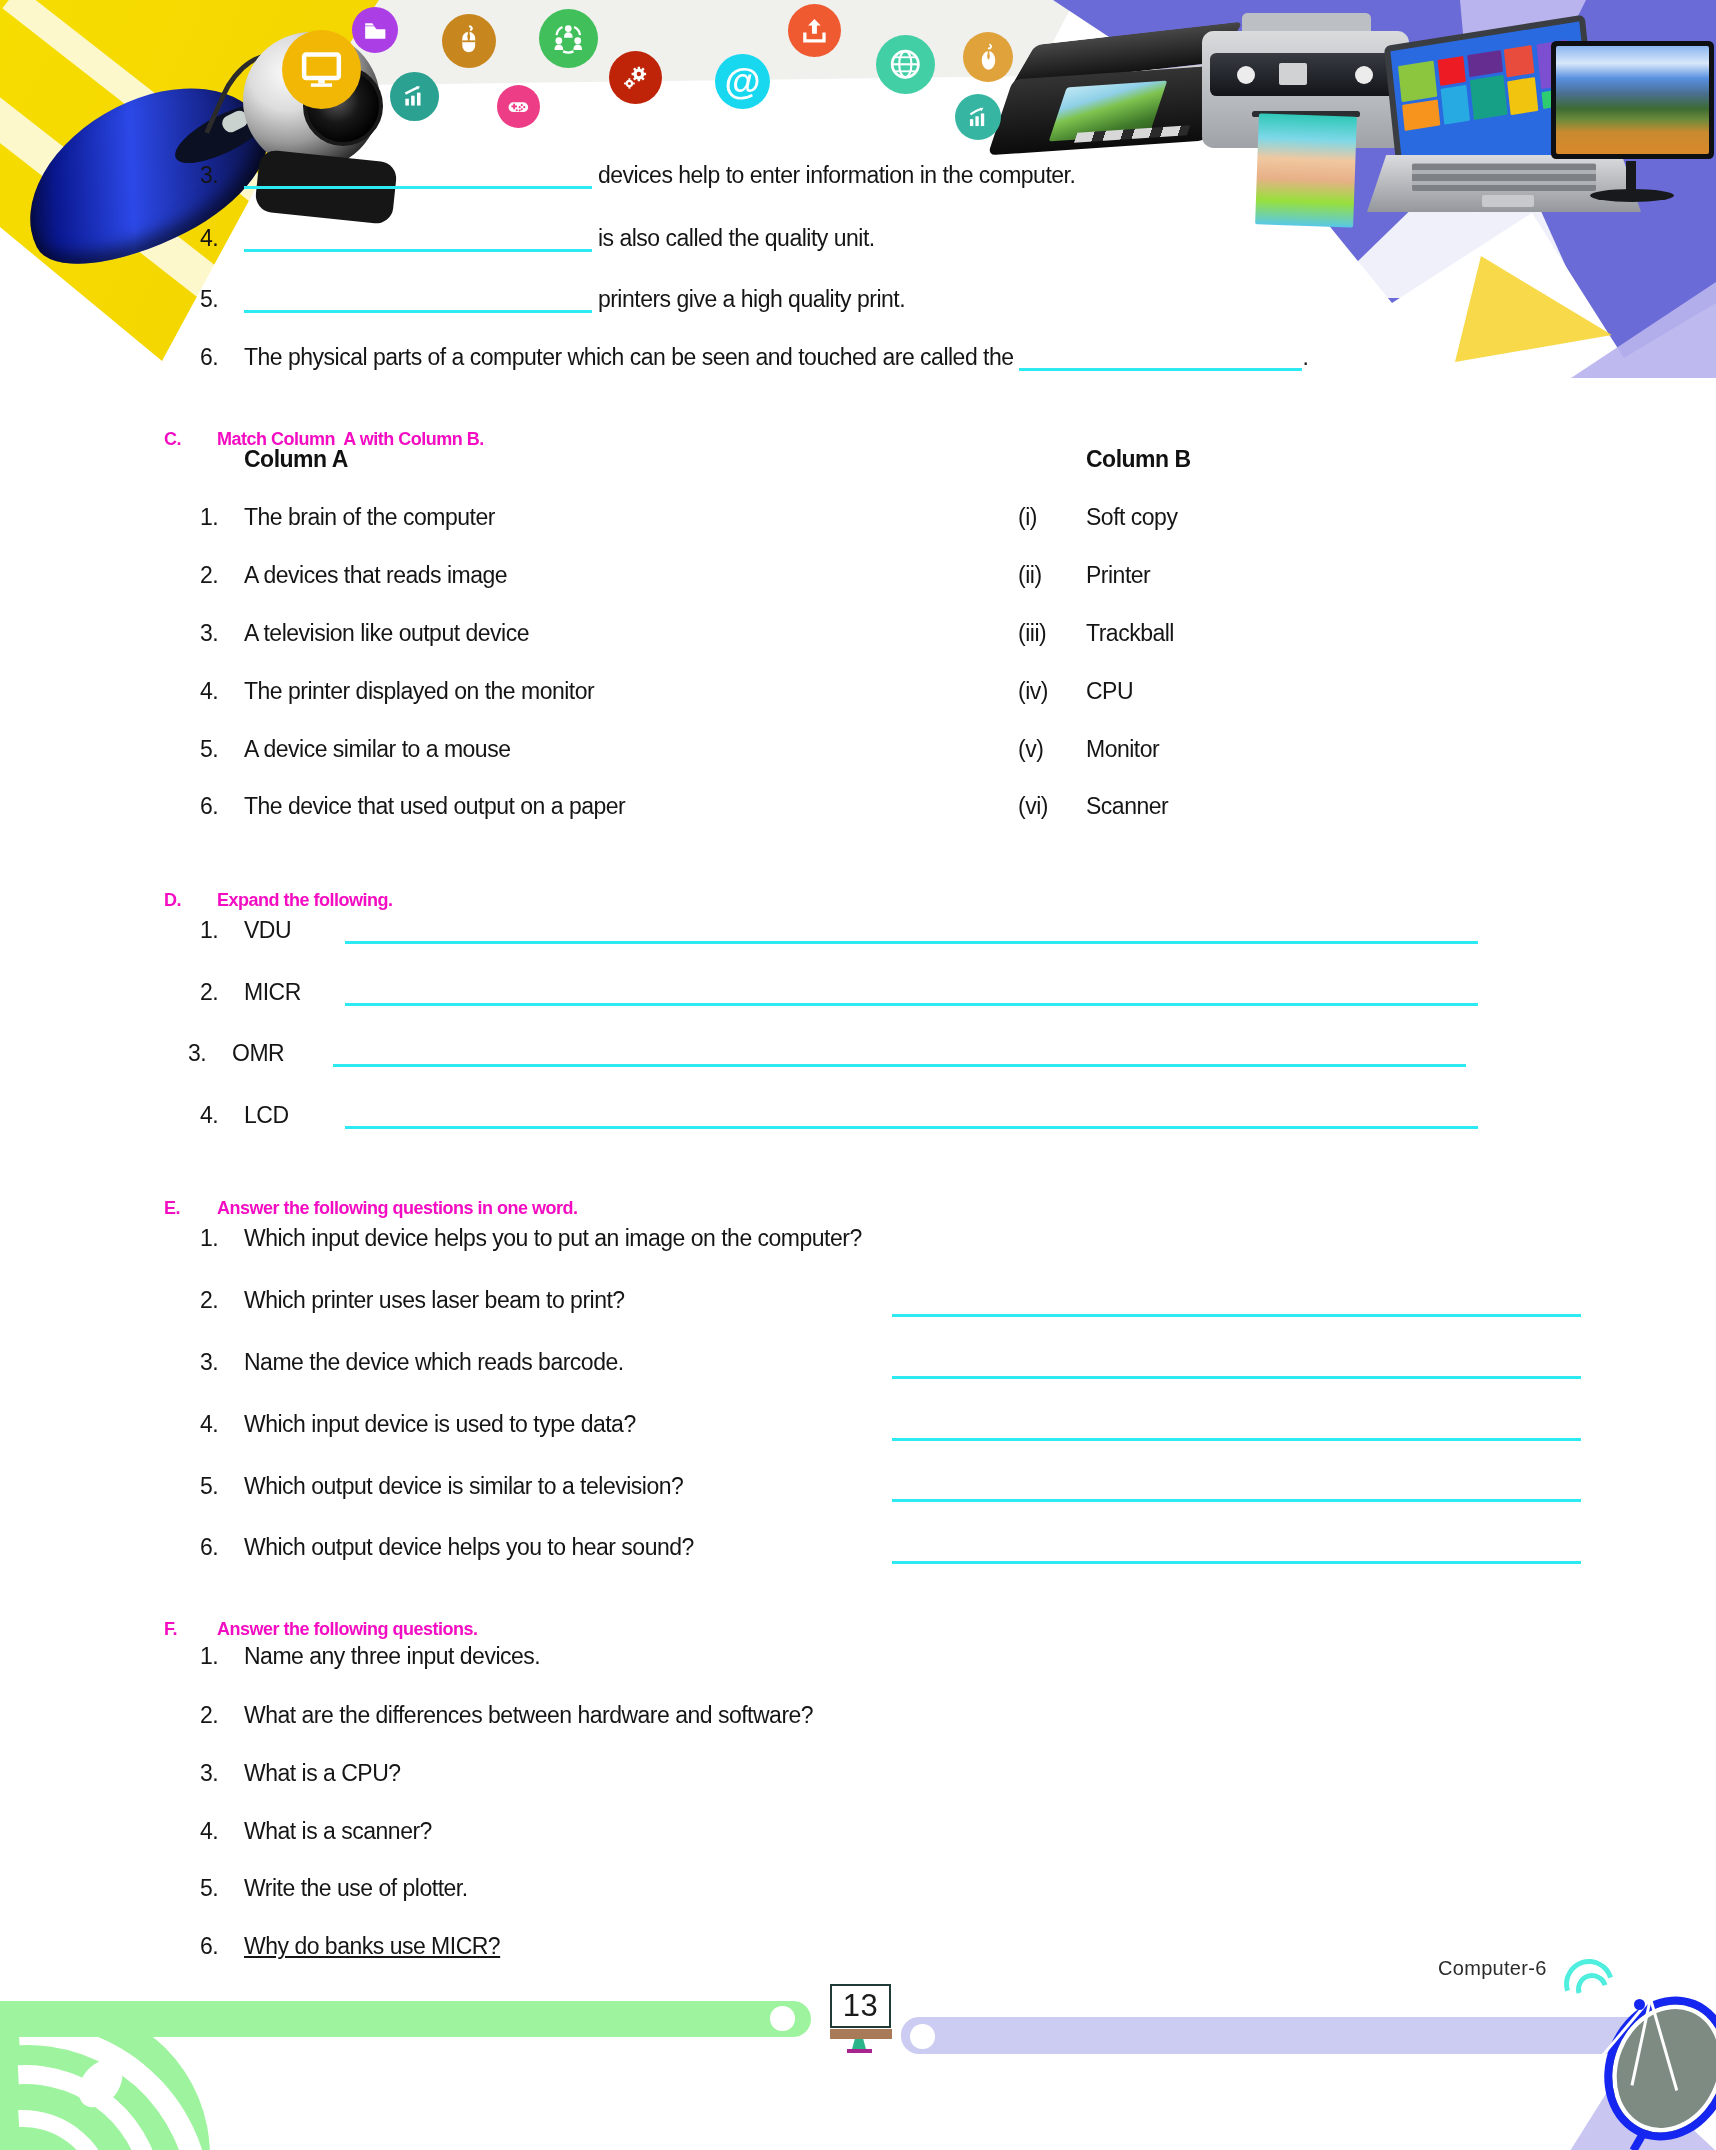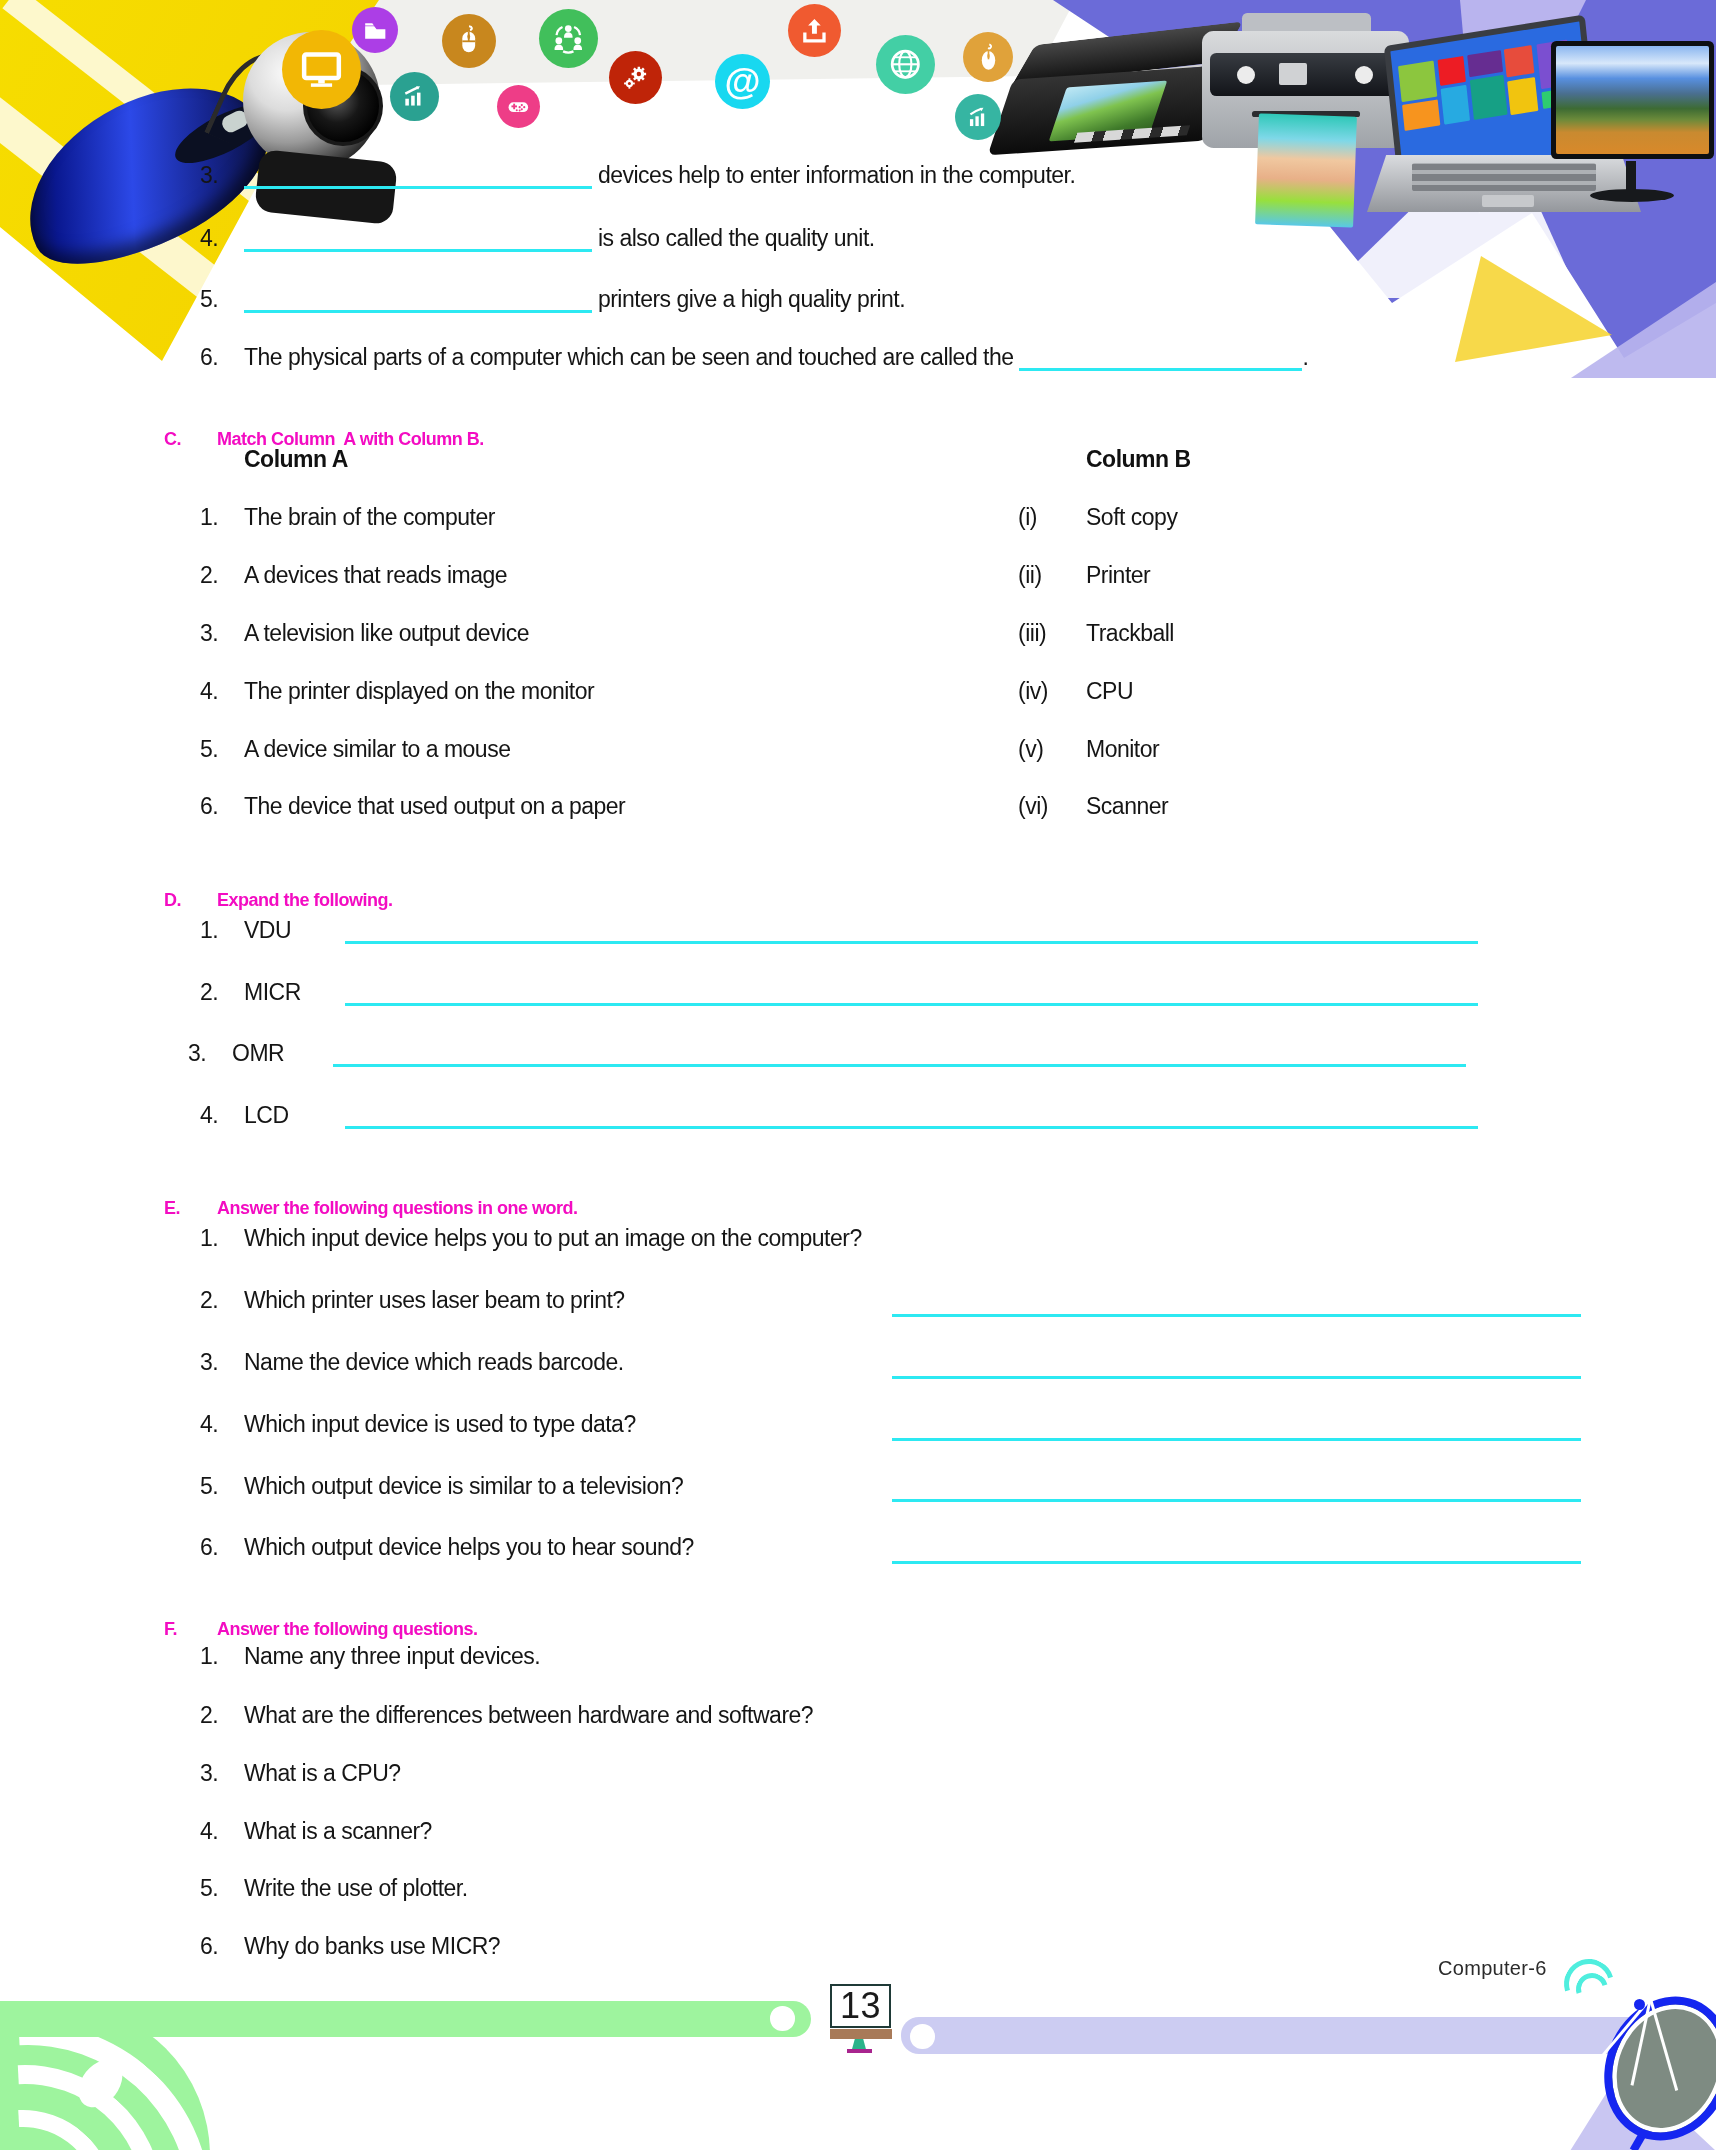--- a/index.html
+++ b/index.html
@@ -63,21 +63,21 @@
   .col-h{position:absolute;font-size:23px;font-weight:bold;color:#111;letter-spacing:-0.5px;}
   .brow .num{width:68px;}
   .eblank{position:absolute;left:892px;width:689px;height:0;border-bottom:3.2px solid #2de9f2;}
   
   .wifi-blob{position:absolute;left:-93px;top:2004px;width:303px;height:303px;border-radius:50%;background:#9ef49e;}
   .wifi-arc{position:absolute;border-radius:50%;border-style:solid;border-color:#fff transparent transparent transparent;transform:rotate(42deg);}
   .wifi-dot{position:absolute;left:82px;top:2057px;width:37px;height:53px;border-radius:50%;background:#fff;transform:rotate(38deg);}
   .green-bar{position:absolute;left:0;top:2001px;width:811px;height:36px;background:#9ef49e;border-radius:0 18px 18px 0;}
   .bar-hole{position:absolute;border-radius:50%;background:#fff;width:24.5px;height:24.5px;}
   .page-frame{position:absolute;left:830px;top:1984px;width:57px;height:40px;background:#fff;border:2.6px solid #1f3a37;
-    display:flex;align-items:center;justify-content:center;font-size:36px;color:#1a1a1a;letter-spacing:0.6px;}
+    display:flex;align-items:center;justify-content:center;font-size:31px;color:#1a1a1a;letter-spacing:0.6px;}
   .page-brown{position:absolute;left:830px;top:2029px;width:62px;height:9.7px;background:#a87a58;}
   .page-stand{position:absolute;left:852px;top:2039px;width:14px;height:10.3px;background:#2bb38a;clip-path:polygon(20% 0,80% 0,100% 100%,0 100%);}
   .page-base{position:absolute;left:847px;top:2049px;width:24.5px;height:3.9px;background:#a8248e;}
   .lav-bar{position:absolute;left:901px;top:2017px;width:816px;height:37px;background:#ccccf2;border-radius:18px 0 0 18px;}
   .book-label{position:absolute;left:1438px;top:1957px;font-size:20px;color:#2b2b2b;letter-spacing:0.3px;}
   .dish-tri{position:absolute;left:0;top:0;width:1716px;height:2151px;background:#c9c6f2;
     clip-path:polygon(1624px 2065px,1716px 2151px,1570px 2151px);}
   .dish{position:absolute;left:1606px;top:1995px;width:108px;height:131px;border-radius:50%;border:8.4px solid #1526f0;
     background:#7e8b82;box-shadow:inset 0 0 0 4.5px #fff;transform:rotate(22deg);}
   .dish-line{position:absolute;width:3.2px;background:#fff;transform-origin:1.3px 1.3px;}
@@ -333,21 +333,21 @@
   <div class="eblank" style="top:1561px;"></div>
 
   <div class="sec-h" style="left:146px;top:1584px;">
     <span class="letter">F.</span><span>Answer the following questions.</span>
   </div>
   <div class="row" style="left:200px;top:1642px;"><span class="num">1.</span><span>Name any three input devices.</span></div>
   <div class="row" style="left:200px;top:1701px;"><span class="num">2.</span><span>What are the differences between hardware and software?</span></div>
   <div class="row" style="left:200px;top:1759px;"><span class="num">3.</span><span>What is a CPU?</span></div>
   <div class="row" style="left:200px;top:1817px;"><span class="num">4.</span><span>What is a scanner?</span></div>
   <div class="row" style="left:200px;top:1874px;"><span class="num">5.</span><span>Write the use of plotter.</span></div>
-  <div class="row" style="left:200px;top:1932px;"><span class="num">6.</span><span>Why do banks use MICR?</span></div>
+  <div class="row" style="left:200px;top:1932px;text-decoration:underline;"><span class="num">6.</span><span>Why do banks use MICR?</span></div>
 
   <div>
     <div class="wifi-blob"></div>
     <div class="wifi-arc" style="left:-68px;top:2110px;width:148px;height:148px;border-width:17px;"></div>
     <div class="wifi-arc" style="left:-113px;top:2065px;width:238px;height:238px;border-width:19.3px;"></div>
     <div class="wifi-arc" style="left:-155px;top:2023px;width:322px;height:322px;border-width:22px;"></div>
     <div class="wifi-dot"></div>
 
     <div class="green-bar"></div>
     <div class="bar-hole" style="left:770px;top:2006px;"></div>

